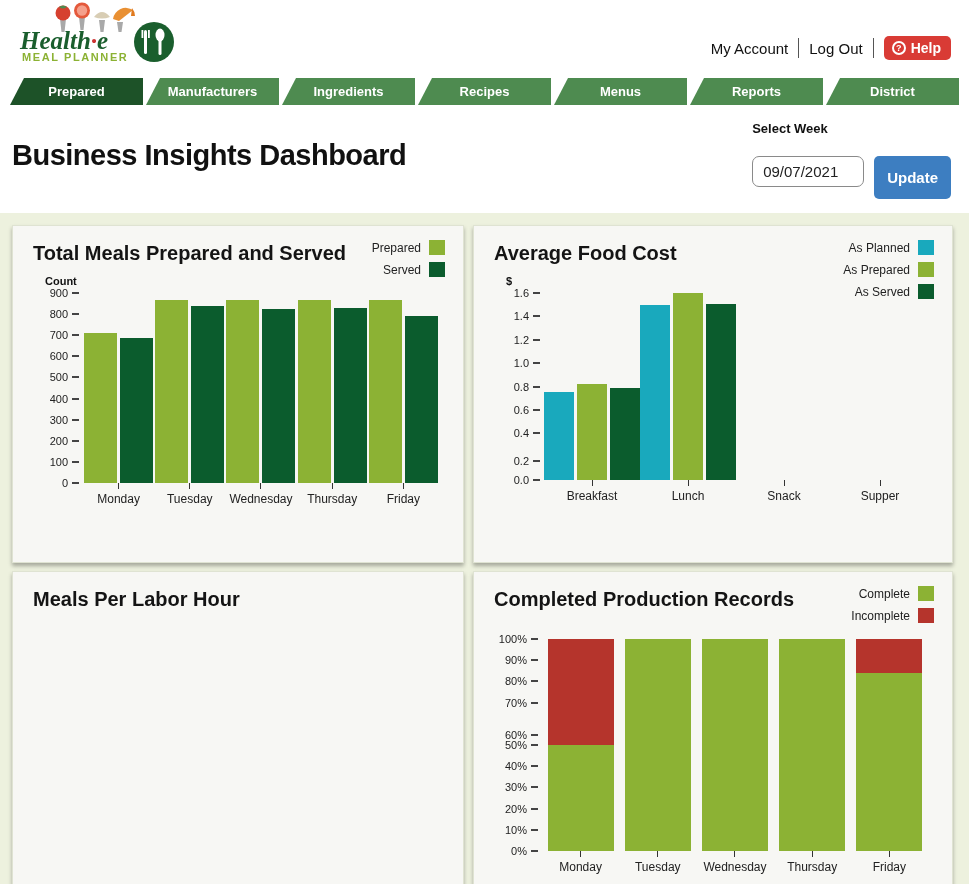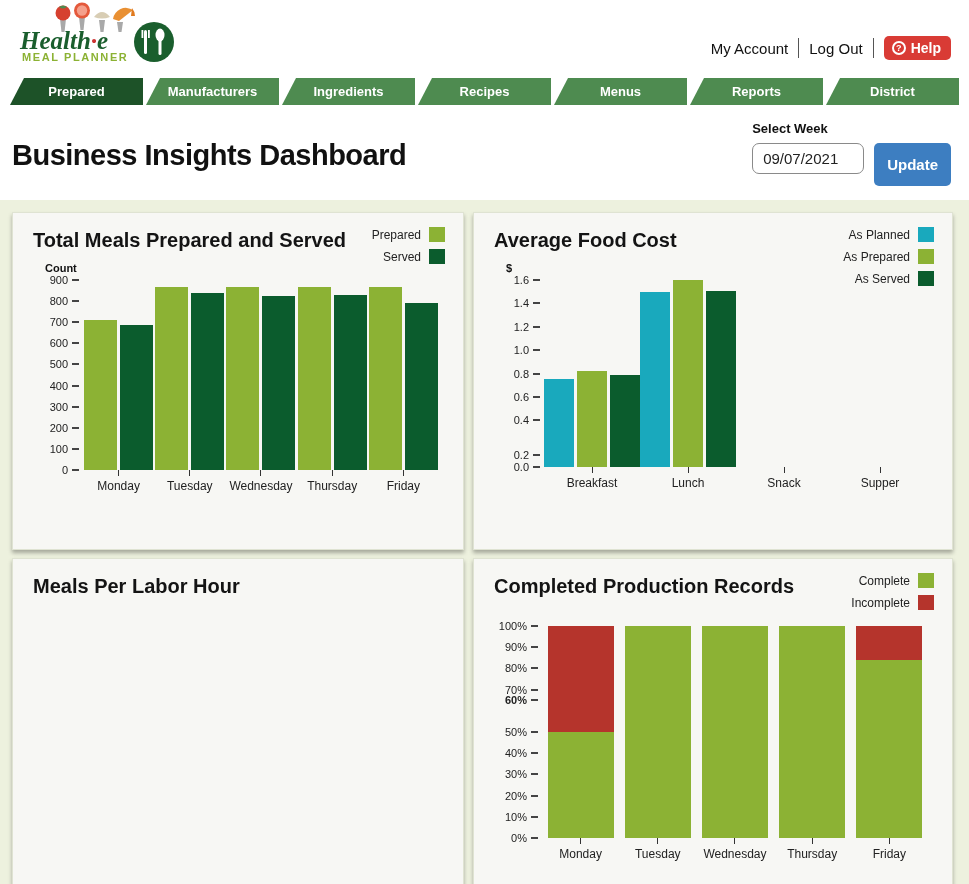--- a/index.html
+++ b/index.html
@@ -20,21 +20,21 @@
   
   .nav { display:flex; gap:3px; padding:0 10px; height:27px; }
   .nav-tab { flex:1; color:#fff; font-size:13px; font-weight:bold; text-align:center; line-height:27px;
     background:#4e8b50; clip-path:polygon(14px 0, 100% 0, 100% 100%, 0 100%); cursor:pointer; }
   .nav-tab.active { background:#1d5228; }
 
   
   .title-row { display:flex; justify-content:space-between; align-items:flex-start; padding:16px 18px 14px 12px; background:#fff; }
   .page-title { font-size:29px; font-weight:bold; color:#111; margin-top:18px; letter-spacing:-0.5px; }
   .week-block { display:flex; flex-direction:column; }
-  .week-label { font-size:13px; font-weight:bold; color:#111; margin-bottom:7px; }
+  .week-label { font-size:13px; font-weight:bold; color:#111; margin-bottom:20px; }
   .week-controls { display:flex; gap:10px; }
   .week-input { width:112px; height:31px; border:1px solid #8a8a8a; border-radius:7px; font-size:15px;
     padding-left:10px; color:#222; font-family:inherit; background:#fff; }
   .update-btn { background:#3d7ec1; color:#fff; border:none; border-radius:5px; font-size:15px; font-weight:bold;
     padding:0 13px; height:43px; cursor:pointer; font-family:inherit; }
 
   
   .panels-wrap { background:#edf1de; padding:12px 16px 0 12px; min-height:720px; }
   .panels-grid { display:grid; grid-template-columns:1fr 1fr; grid-template-rows:338px 334px; gap:8px 9px; }
   .panel { background:#f7f7f4; border:1px solid #dfe3d2; box-shadow:0 3px 4px rgba(0,0,0,0.3);
@@ -265,21 +265,21 @@
           </div>
         </div>
       <div class="chart">
         <div class="ycol">
           <div class="ylabel">$</div>
           <div class="yticks" style="height: 187px;">
               <div class="ytick" style="bottom: -7px;">
                 <span>0.0</span>
                 <i></i>
               </div>
-              <div class="ytick" style="bottom: 5px;">
+              <div class="ytick" style="bottom: 12px;">
                 <span>0.2</span>
                 <i></i>
               </div>
               <div class="ytick" style="bottom: 39.75px;">
                 <span>0.4</span>
                 <i></i>
               </div>
               <div class="ytick" style="bottom: 63.125px;">
                 <span>0.6</span>
                 <i></i>
@@ -386,21 +386,21 @@
                 <i></i>
               </div>
               <div class="ytick" style="bottom: 77.8px;">
                 <span>40%</span>
                 <i></i>
               </div>
               <div class="ytick" style="bottom: 99px;">
                 <span>50%</span>
                 <i></i>
               </div>
-              <div class="ytick" style="bottom: 131px; font-weight: bold;">
+              <div class="ytick" style="bottom: 109px;">
                 <span>60%</span>
                 <i></i>
               </div>
               <div class="ytick" style="bottom: 141.4px;">
                 <span>70%</span>
                 <i></i>
               </div>
               <div class="ytick" style="bottom: 162.6px;">
                 <span>80%</span>
                 <i></i>

